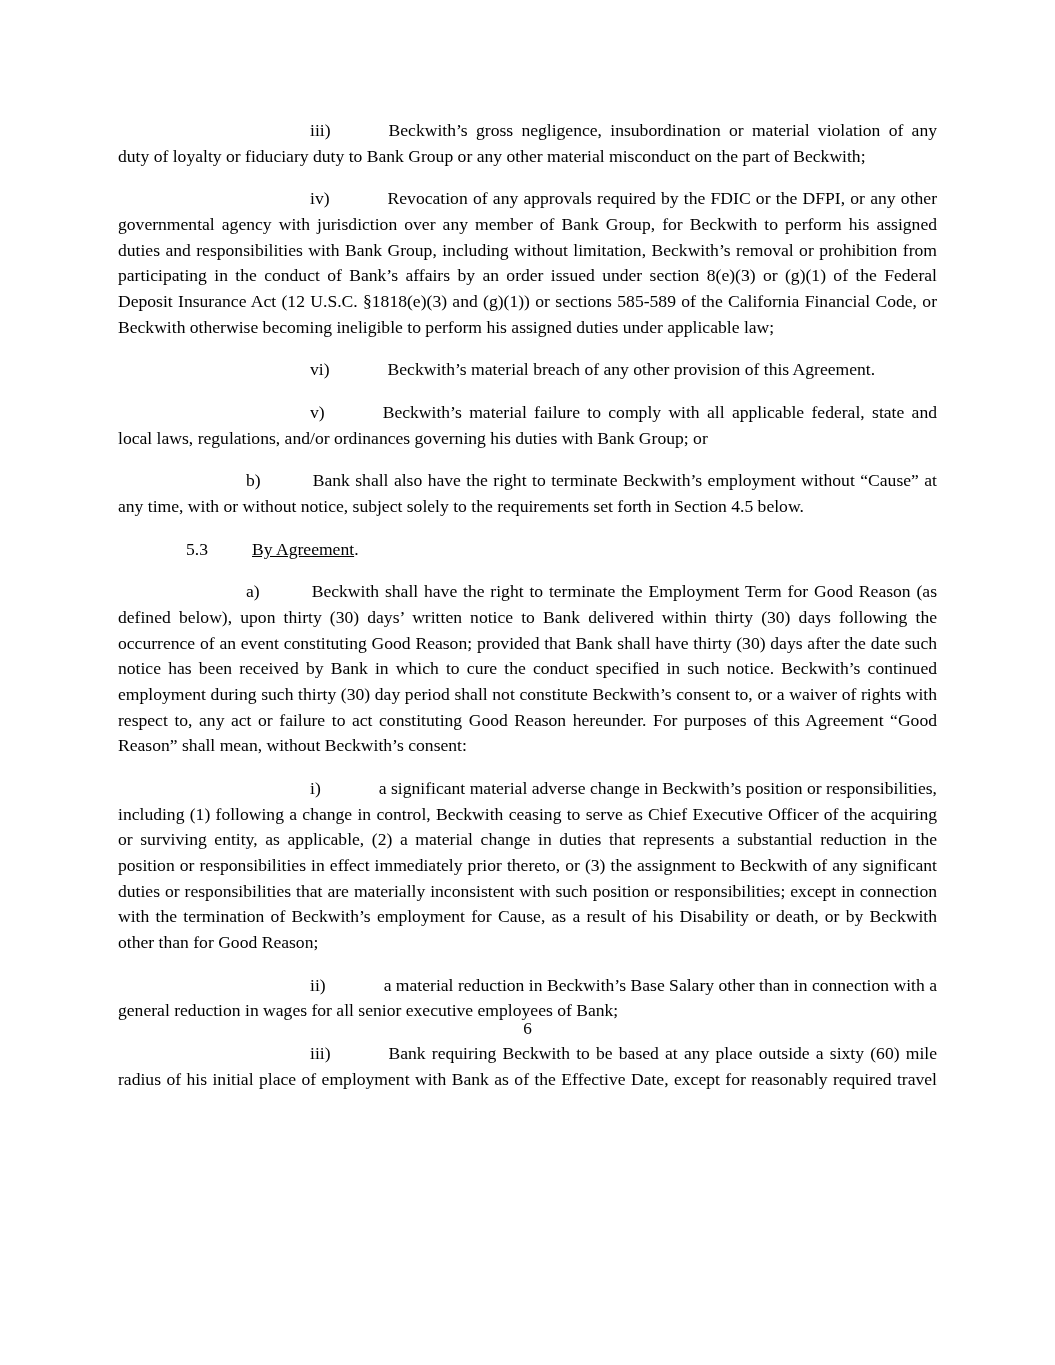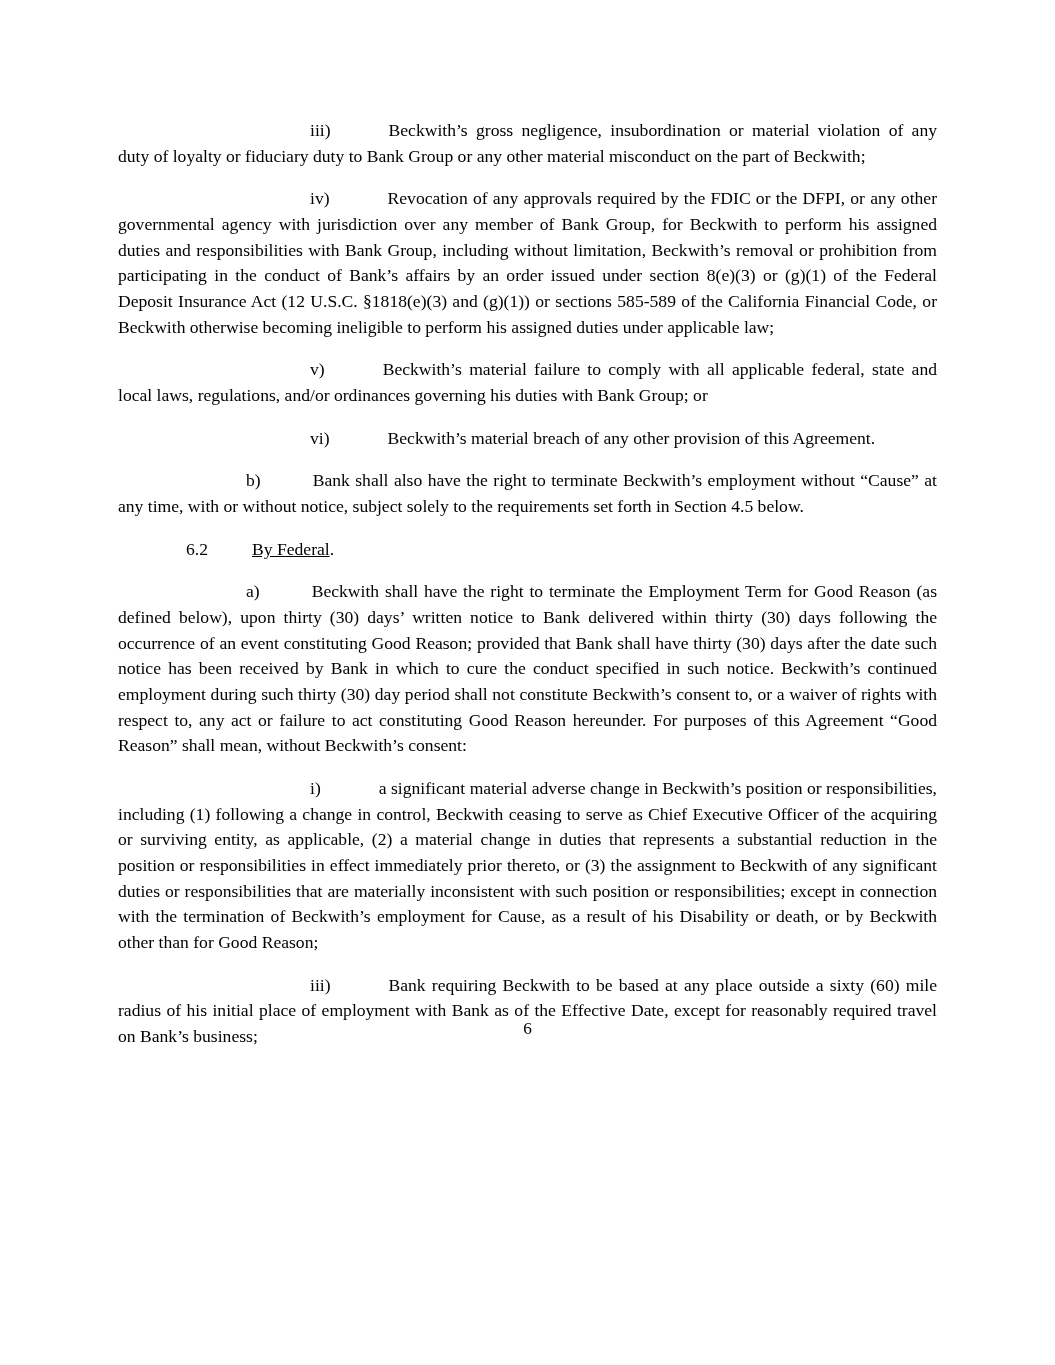--- a/index.html
+++ b/index.html
@@ -74,43 +74,46 @@
 
     <p class="ind-roman">
       <span>iii)</span><span class="tab-lg"></span><span>Beckwith’s gross negligence, insubordination or material violation of any duty of loyalty or fiduciary duty to Bank Group or any other material misconduct on the part of Beckwith;</span>
     </p>
 
     <p class="ind-roman">
       <span>iv)</span><span class="tab-lg"></span><span>Revocation of any approvals required by the FDIC or the DFPI, or any other governmental agency with jurisdiction over any member of Bank Group, for Beckwith to perform his assigned duties and responsibilities with Bank Group, including without limitation, Beckwith’s removal or prohibition from participating in the conduct of Bank’s affairs by an order issued under section 8(e)(3) or (g)(1) of the Federal Deposit Insurance Act (12 U.S.C. §1818(e)(3) and (g)(1)) or sections 585-589 of the California Financial Code, or Beckwith otherwise becoming ineligible to perform his assigned duties under applicable law;</span>
     </p>
 
     <p class="ind-roman">
-      <span>v)</span><span class="tab-lg"></span><span>Beckwith’s material failure to comply with all applicable federal, state and local laws, regulations, and/or ordinances governing his duties with Bank Group; or</span>
+      <span>vi)</span><span class="tab-lg"></span><span>Beckwith’s material breach of any other provision of this Agreement.</span>
     </p>
 
     <p class="ind-roman">
-      <span>vi)</span><span class="tab-lg"></span><span>Beckwith’s material breach of any other provision of this Agreement.</span>
+      <span>v)</span><span class="tab-lg"></span><span>Beckwith’s material failure to comply with all applicable federal, state and local laws, regulations, and/or ordinances governing his duties with Bank Group; or</span>
     </p>
 
     <p class="ind-letter">
       <span>b)</span><span class="tab-md"></span><span>Bank shall also have the right to terminate Beckwith’s employment without “Cause” at any time, with or without notice, subject solely to the requirements set forth in Section 4.5 below.</span>
     </p>
 
     <p class="ind-sec nojust">
-      <span>6.2</span><span class="tab-sm"></span><span class="u">By Federal</span><span>.</span>
+      <span>5.3</span><span class="tab-sm"></span><span class="u">By Agreement</span><span>.</span>
     </p>
 
     <p class="ind-letter">
       <span>a)</span><span class="tab-md"></span><span>Beckwith shall have the right to terminate the Employment Term for Good Reason (as defined below), upon thirty (30) days’ written notice to Bank delivered within thirty (30) days following the occurrence of an event constituting Good Reason; provided that Bank shall have thirty (30) days after the date such notice has been received by Bank in which to cure the conduct specified in such notice. Beckwith’s continued employment during such thirty (30) day period shall not constitute Beckwith’s consent to, or a waiver of rights with respect to, any act or failure to act constituting Good Reason hereunder. For purposes of this Agreement “Good Reason” shall mean, without Beckwith’s consent:</span>
     </p>
 
     <p class="ind-roman">
       <span>i)</span><span class="tab-lg"></span><span>a significant material adverse change in Beckwith’s position or responsibilities, including (1) following a change in control, Beckwith ceasing to serve as Chief Executive Officer of the acquiring or surviving entity, as applicable, (2) a material change in duties that represents a substantial reduction in the position or responsibilities in effect immediately prior thereto, or (3) the assignment to Beckwith of any significant duties or responsibilities that are materially inconsistent with such position or responsibilities; except in connection with the termination of Beckwith’s employment for Cause, as a result of his Disability or death, or by Beckwith other than for Good Reason;</span>
     </p>
 
+    <p class="ind-roman">
+      <span>ii)</span><span class="tab-lg"></span><span>a material reduction in Beckwith’s Base Salary other than in connection with a general reduction in wages for all senior executive employees of Bank;</span>
+    </p>
 
     <p class="ind-roman">
       <span>iii)</span><span class="tab-lg"></span><span>Bank requiring Beckwith to be based at any place outside a sixty (60) mile radius of his initial place of employment with Bank as of the Effective Date, except for reasonably required travel on Bank’s business;</span>
     </p>
 
 
 
   </div>
 
   <div class="footer">6</div>

